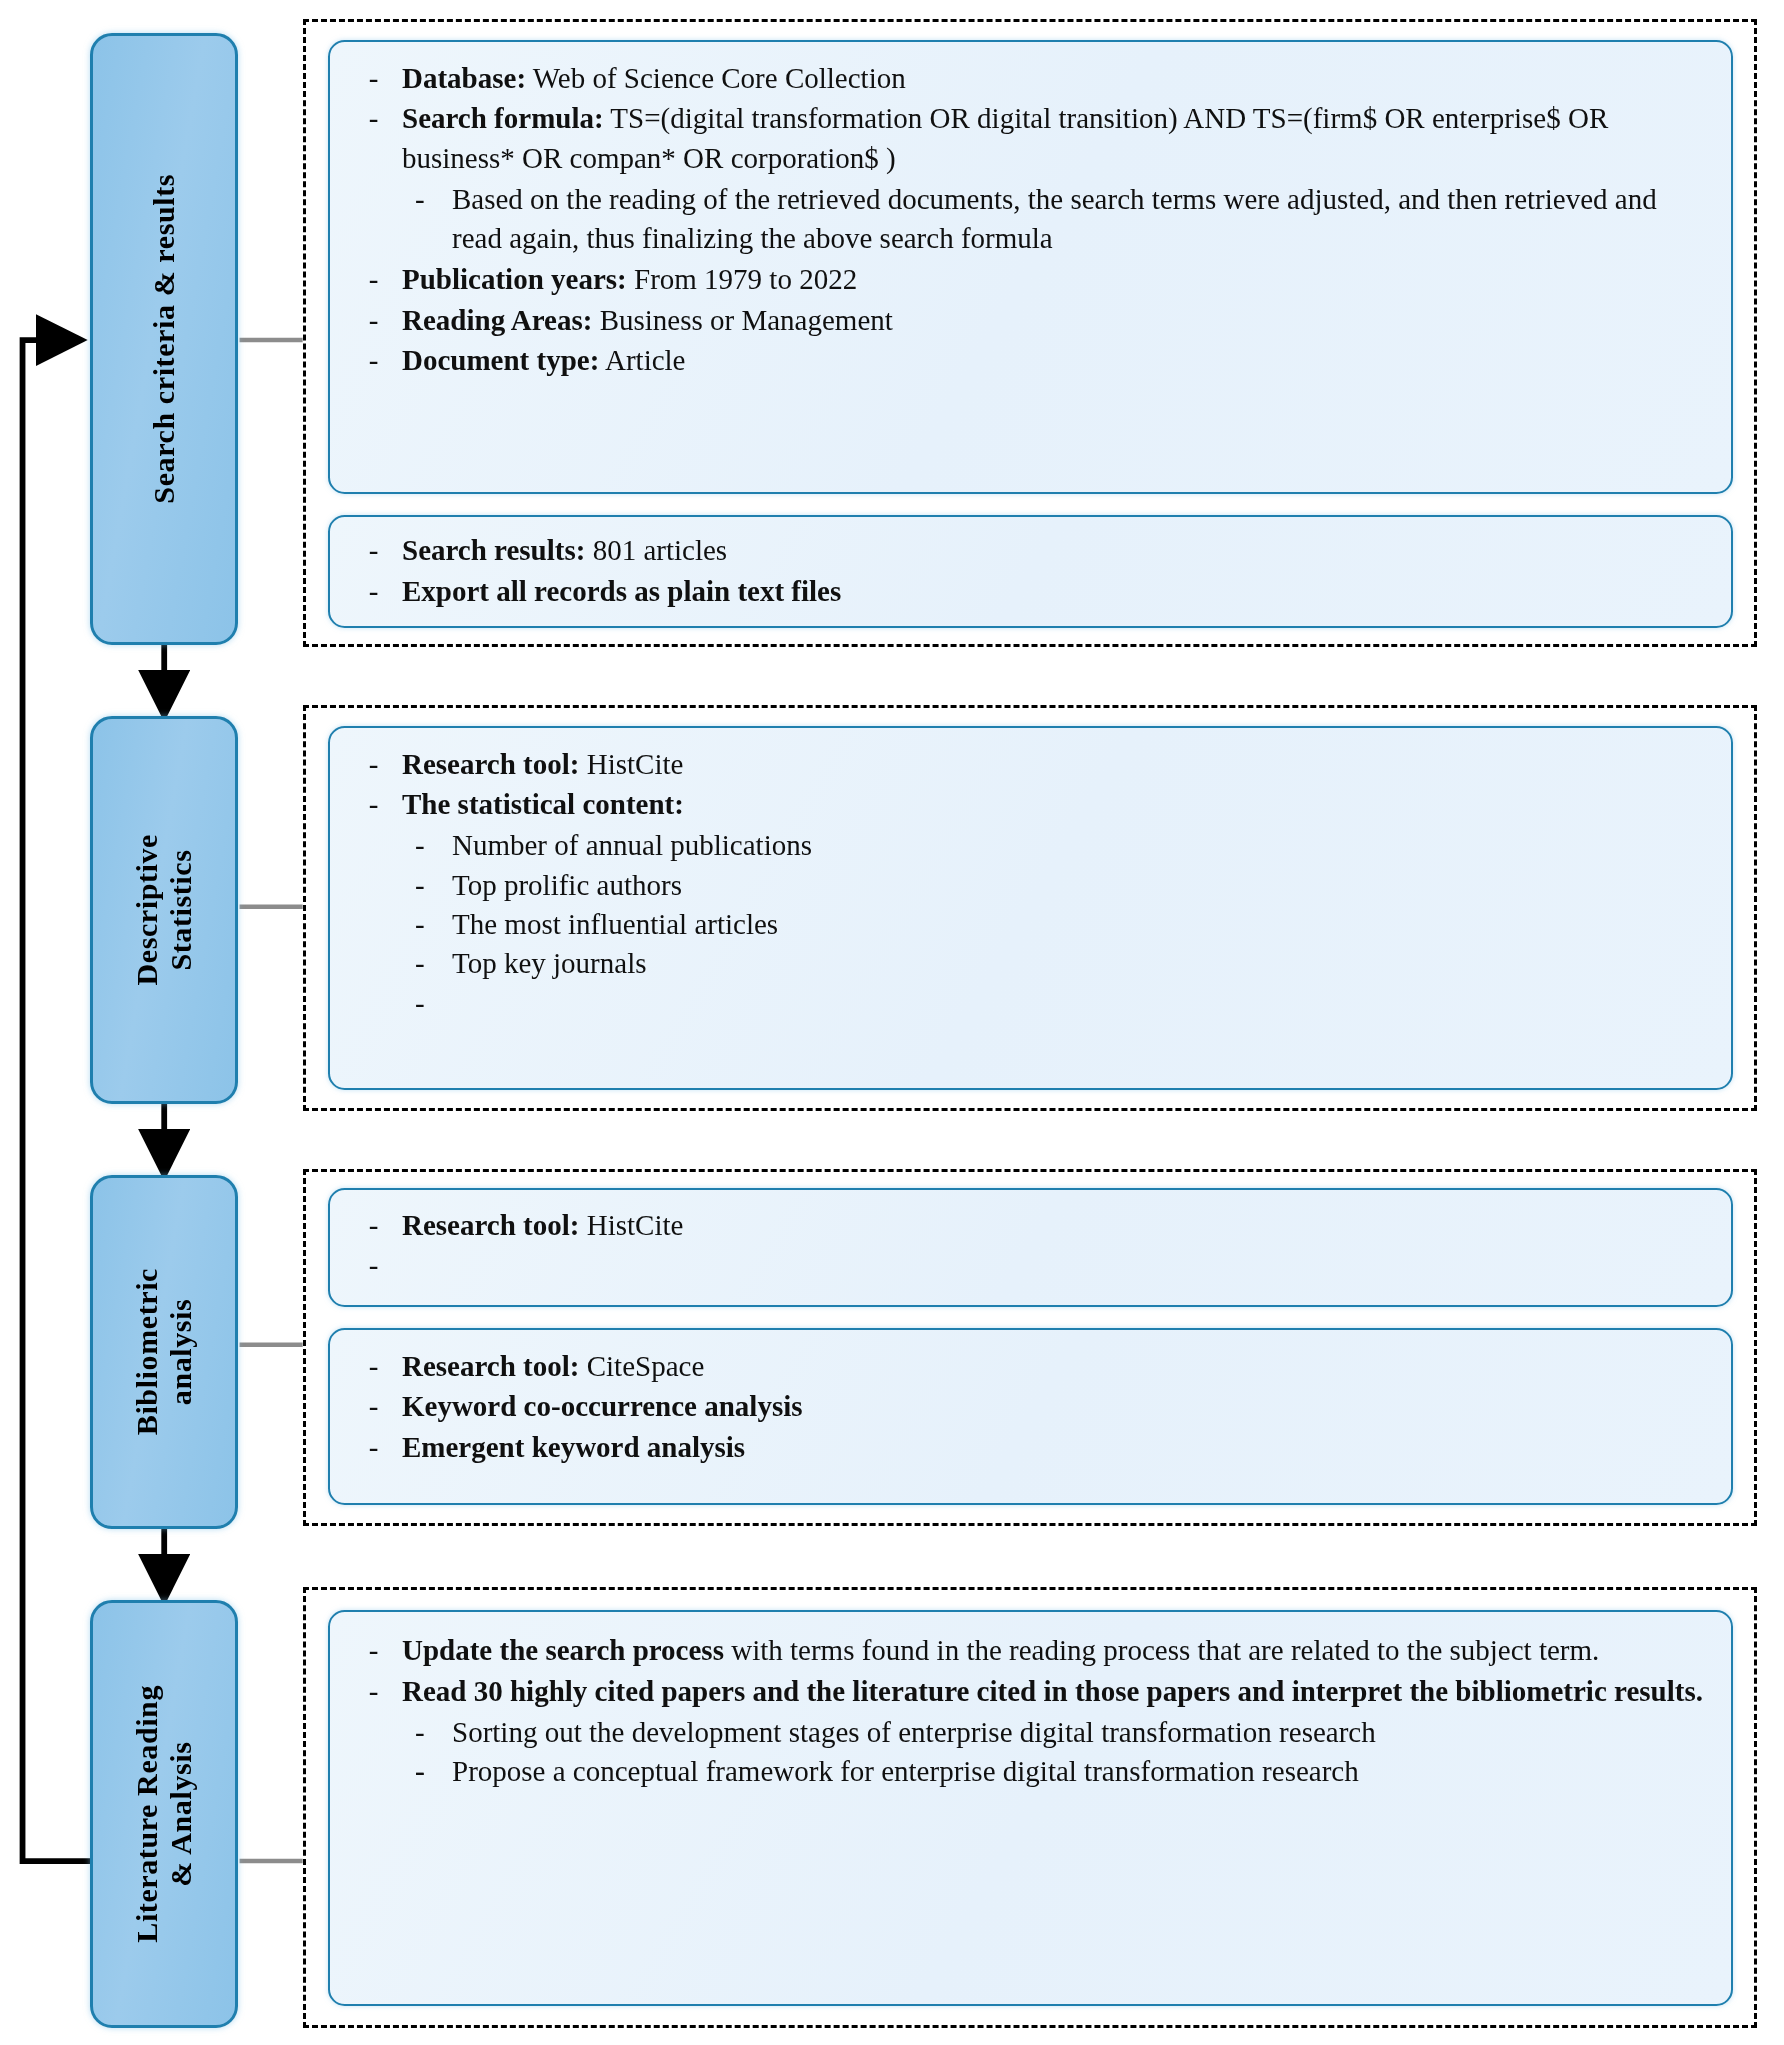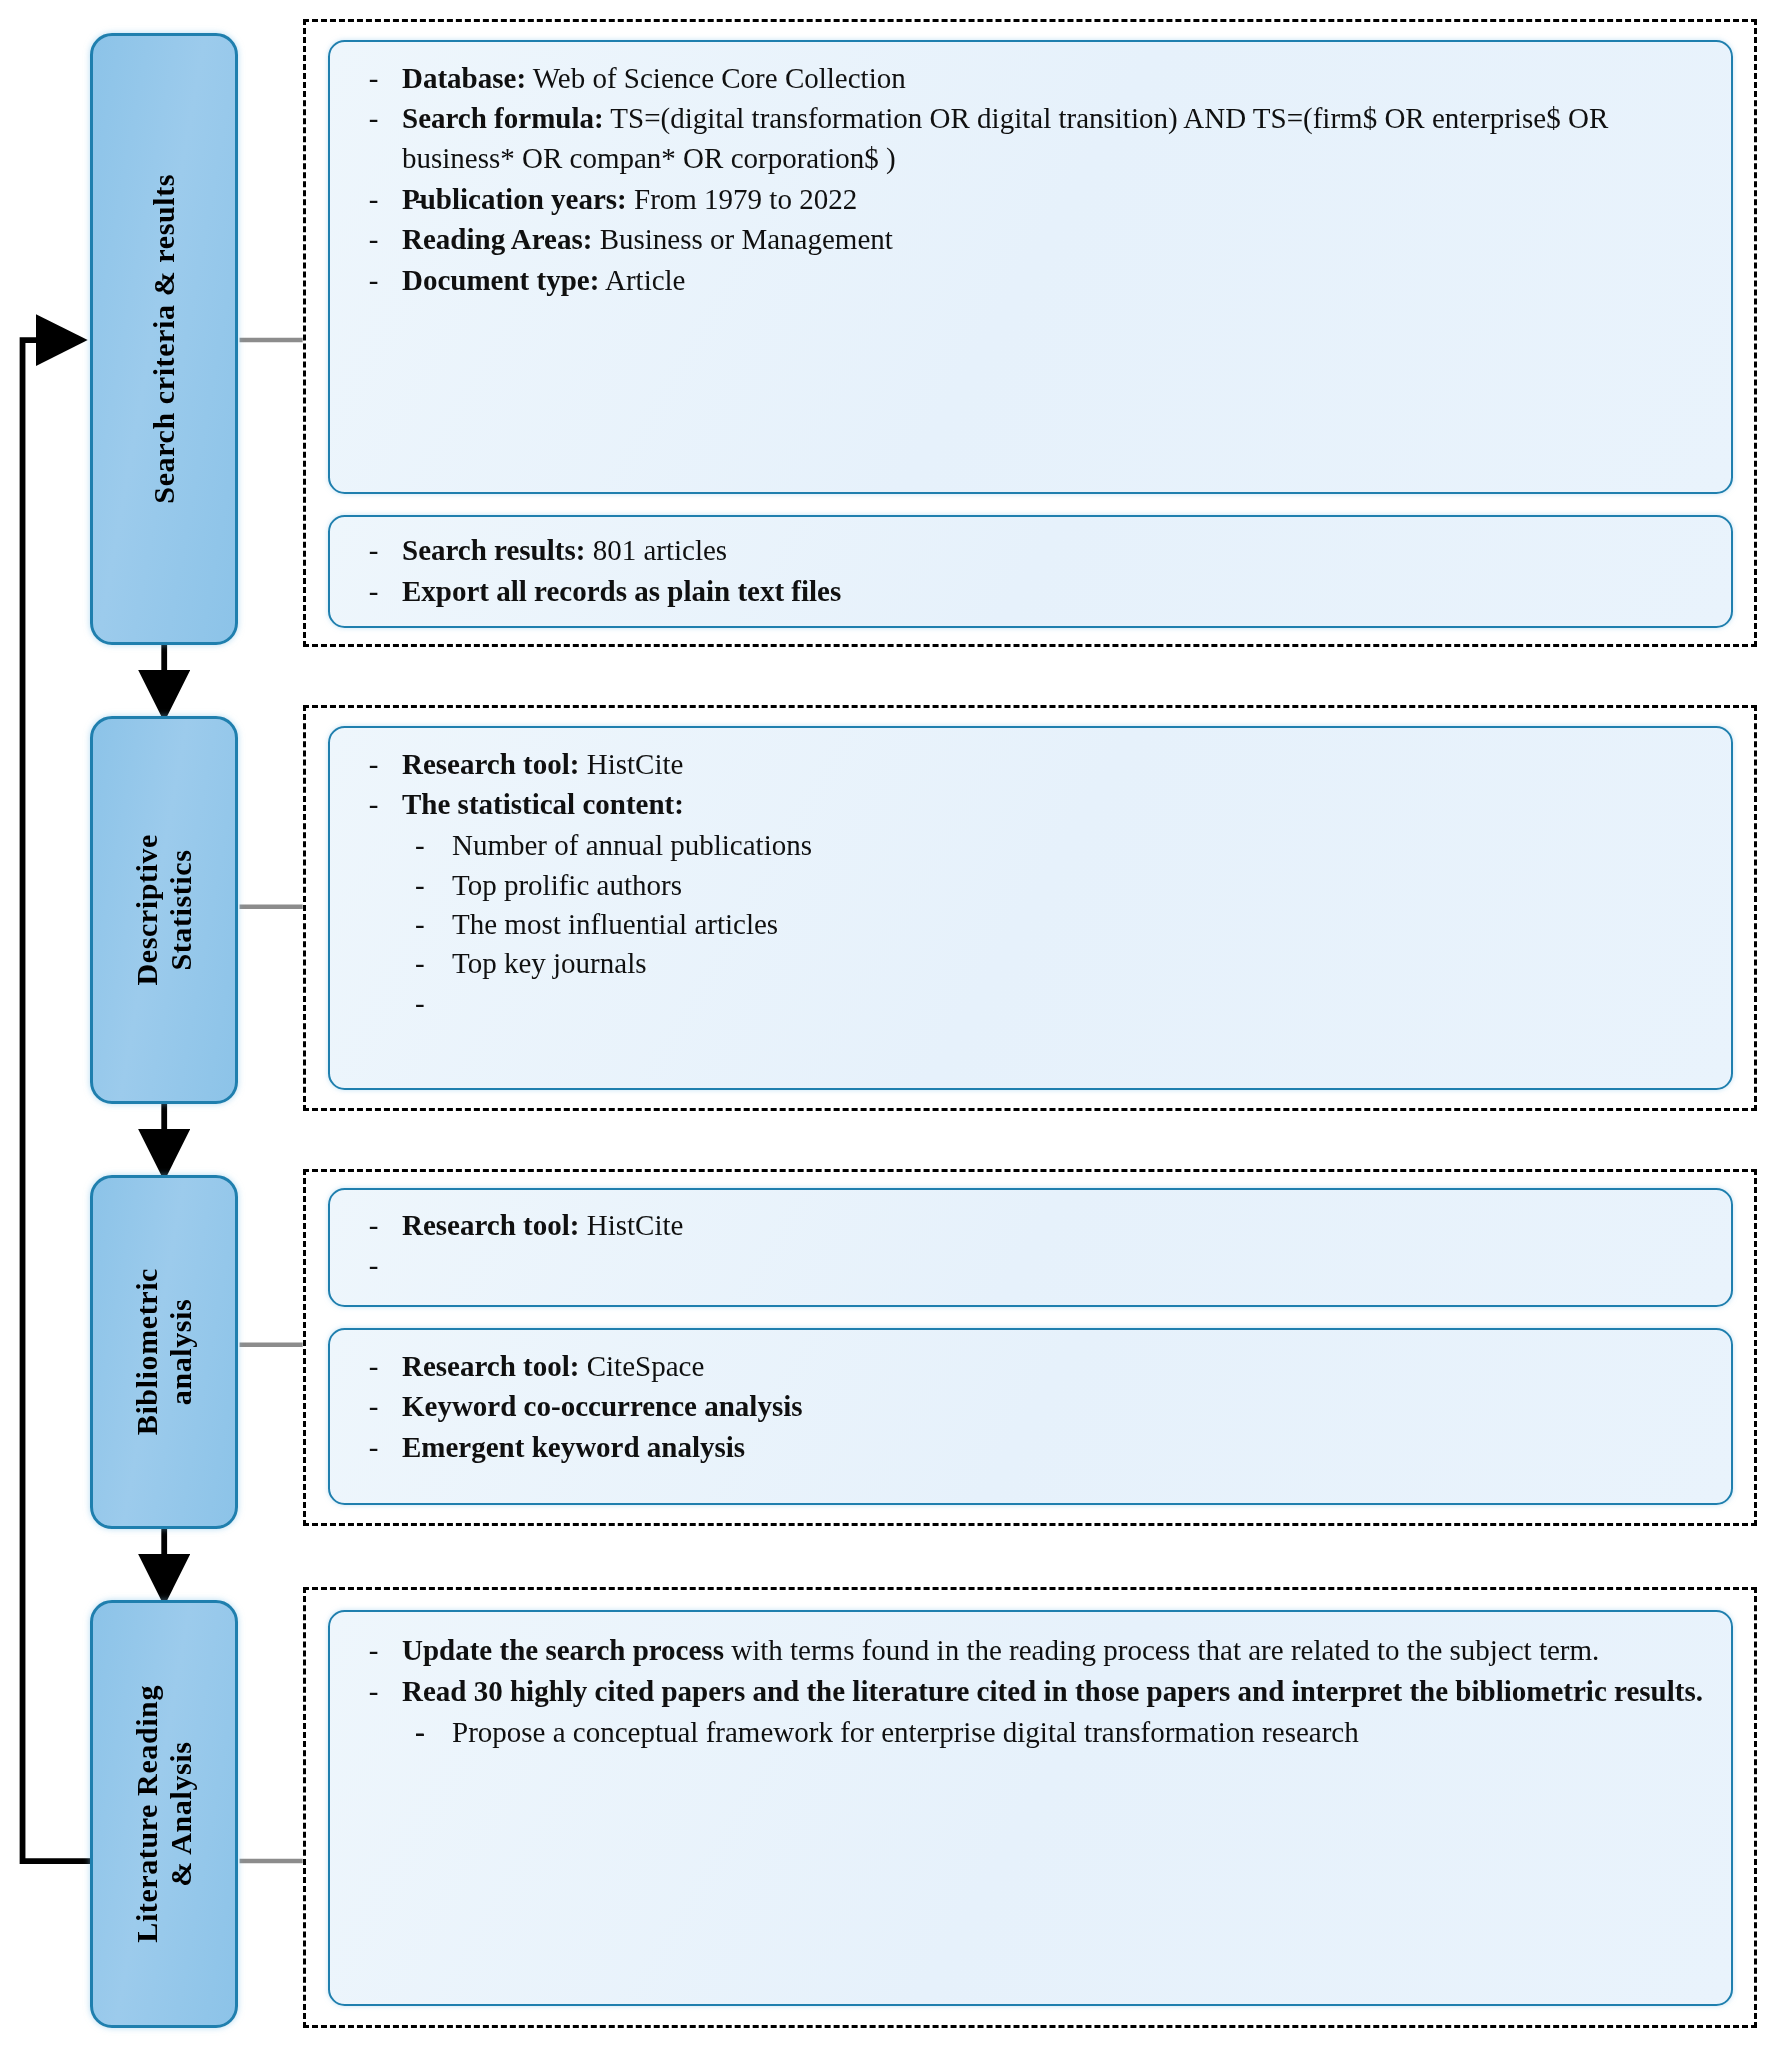--- a/index.html
+++ b/index.html
@@ -178,20 +178,21 @@
         <span class="dash">-</span>
         <span class="b">Database:</span><span> Web of Science Core Collection</span>
       </li>
 
       <li>
         <span class="dash">-</span>
         <span class="b">Search formula:</span><span> TS=(digital transformation OR digital transition) AND TS=(firm$ OR enterprise$ OR business* OR compan* OR corporation$ )</span>
         <ul class="lvl2">
           <li>
             <span class="dash">-</span>
+            <span>Based on the reading of the retrieved documents, the search terms were adjusted, and then retrieved and read again, thus finalizing the above search formula</span>
           </li>
         </ul>
       </li>
 
       <li>
         <span class="dash">-</span>
         <span class="b">Publication years:</span><span> From 1979 to 2022</span>
       </li>
 
       <li>
@@ -295,20 +296,21 @@
       <li>
         <span class="dash">-</span>
         <span class="b">Update the search process</span><span> with terms found in the reading process that are related to the subject term.</span>
       </li>
       <li>
         <span class="dash">-</span>
         <span class="b">Read 30 highly cited papers and the literature cited in those papers and interpret the bibliometric results.</span><span></span>
         <ul class="lvl2">
           <li>
             <span class="dash">-</span>
+            <span>Sorting out the development stages of enterprise digital transformation research</span>
           </li>
           <li>
             <span class="dash">-</span>
           </li>
           <li>
             <span class="dash">-</span>
             <span>Propose a conceptual framework for enterprise digital transformation research</span>
           </li>
         </ul>
       </li>

